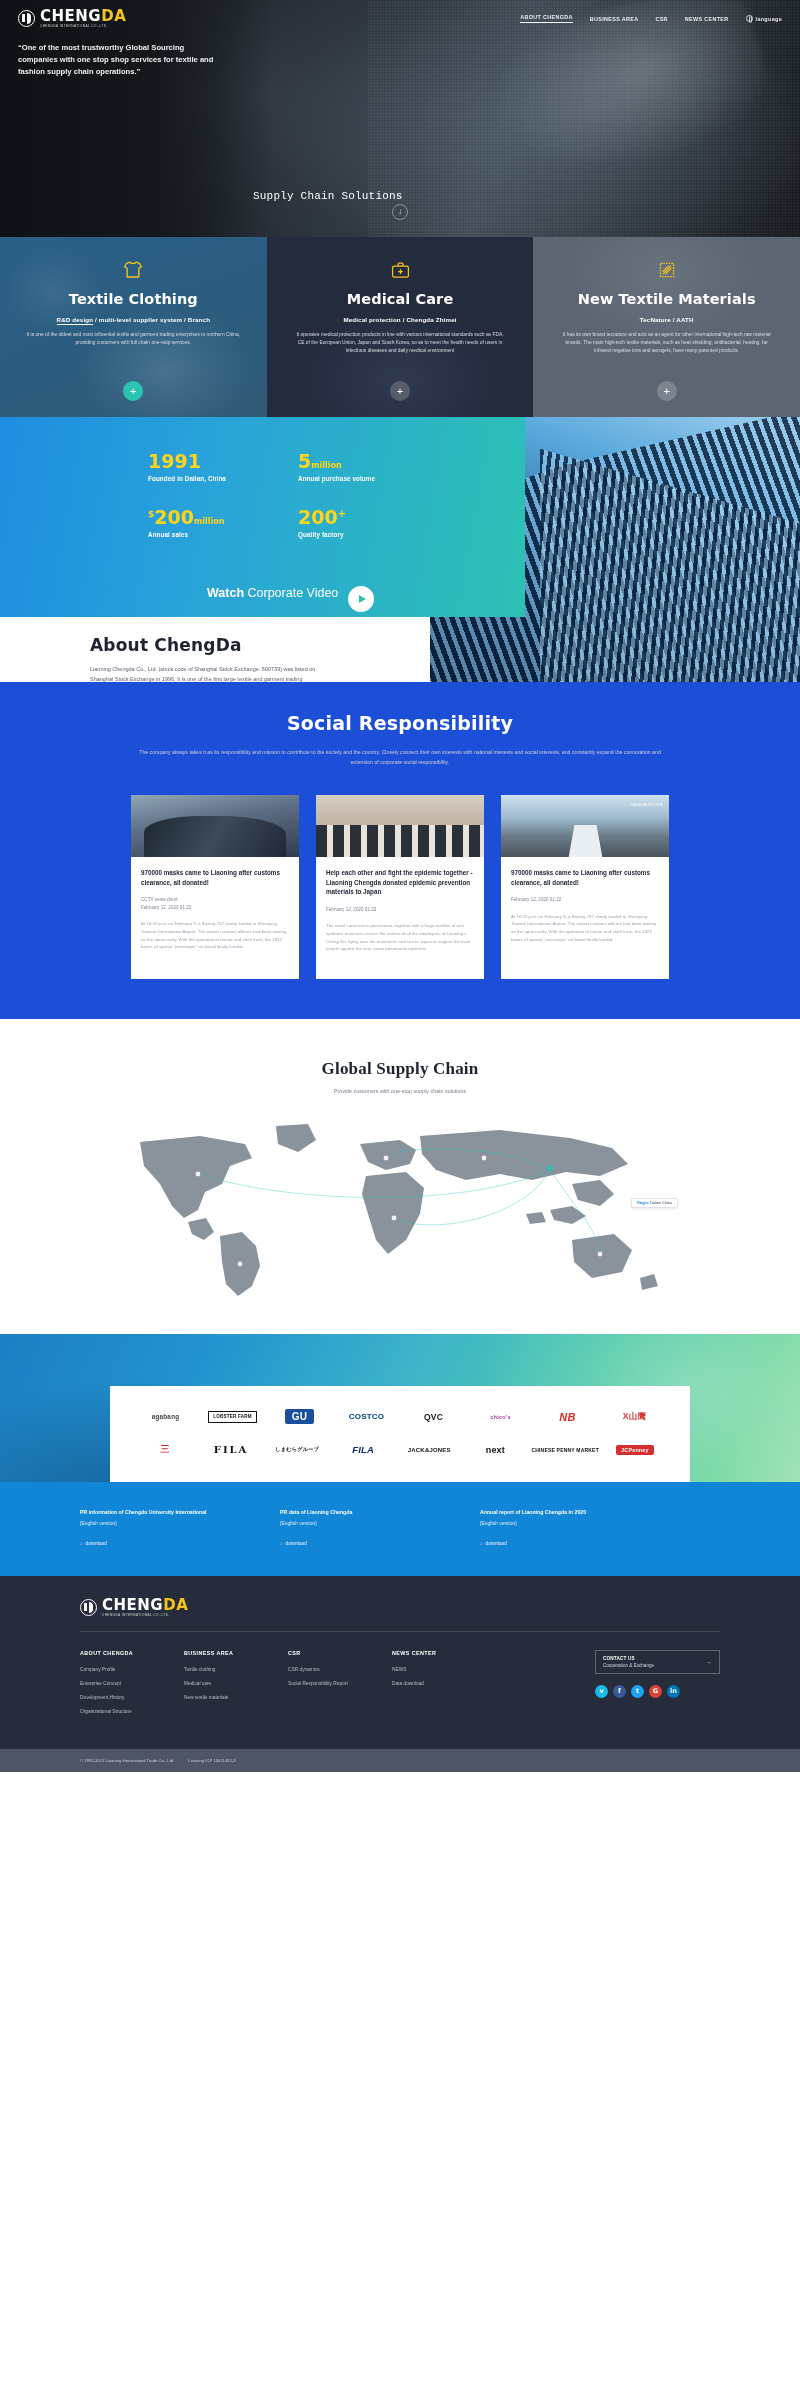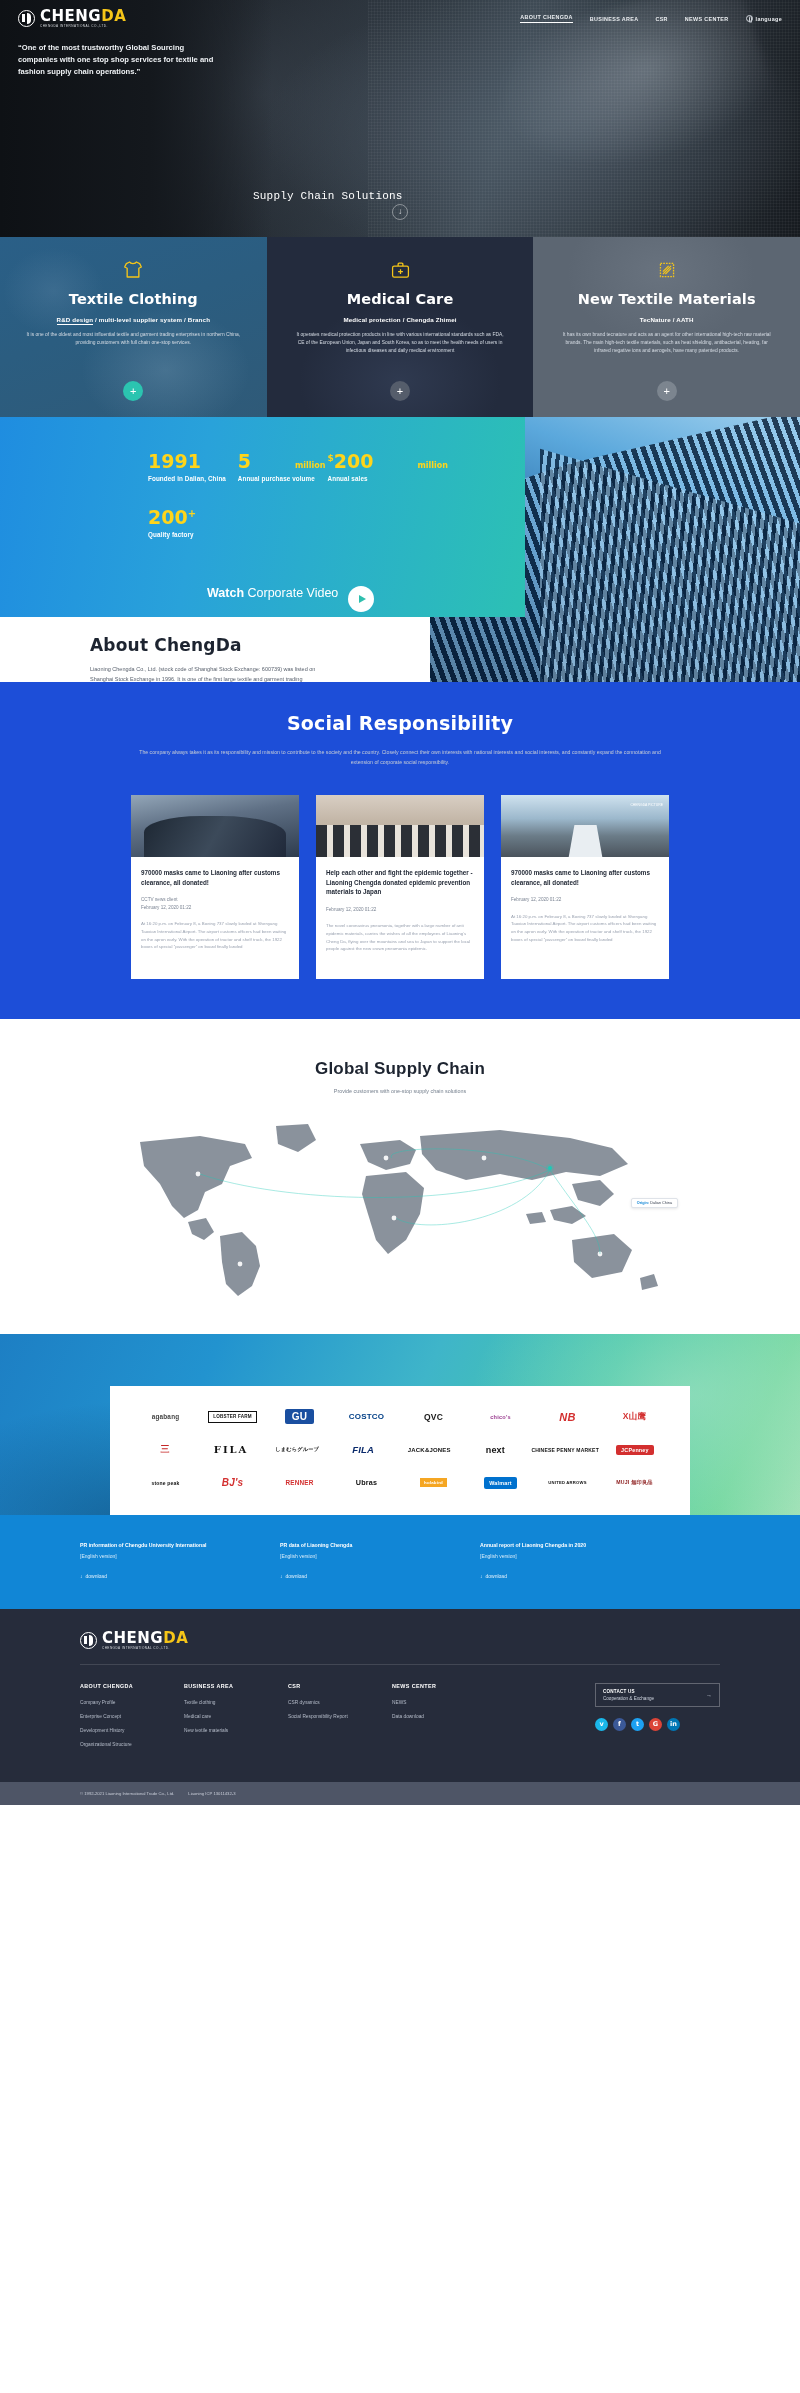--- a/index.html
+++ b/index.html
@@ -173,27 +173,27 @@
       rgba(10,36,64,.80) 0 4px, rgba(175,215,242,.5) 4px 8px);
     transform:skewY(16deg);
   }
   .stats-left {
     position:absolute; left:0; top:0; width:525px; height:200px;
     background:linear-gradient(100deg,#1f8de0 0%,#29a2da 38%,#2cc1b4 100%);
     clip-path:polygon(0 0, 100% 0, 100% 100%, 0 100%);
   }
   .stats-grid {
     position:absolute; left:148px; top:35px; width:300px;
-    display:grid; grid-template-columns:1fr 1fr 1fr; row-gap:26px; z-index:4;
+    display:grid; grid-template-columns:1fr 1fr; row-gap:26px; z-index:4;
   }
   .stat-num {
     font-size:19px; font-weight:700; color:#ffd51a; line-height:1;
     font-family:"DejaVu Sans", sans-serif;
   }
-  .stat-num .sm { font-size:8px; font-weight:700;margin-left:44px; }
+  .stat-num .sm { font-size:8px; font-weight:700; }
   .stat-num .dollar { font-size:9px; vertical-align:super; }
   .stat-num .plus { font-size:10px; vertical-align:super; }
   .stat-lab {
     font-size:6.3px; font-weight:700; color:#fff; margin-top:4px; letter-spacing:.1px;
   }
   .watch-row {
     position:absolute; z-index:6; left:207px; top:169px;
     display:flex; gap:10px;
   }
   .watch-txt { font-size:12.5px; color:#fff; }
@@ -284,21 +284,21 @@
     font-size:4.4px; color:#9aa2b0; margin-top:9px; line-height:1.75;
   }
 
   
   .supply {
     width:800px; background:#fff; padding:40px 0 30px 0; text-align:center;
     position:relative;
   }
   .supply-title {
     font-size:17px; font-weight:700; color:#1d2430; letter-spacing:.2px;
-    font-family:Liberation Sans, sans-serif;
+    font-family:Liberation Serif, serif;
   }
   .supply-sub { font-size:5.4px; color:#76808e; margin-top:9px; }
   .map-box { position:relative; width:640px; height:190px; margin:20px auto 0 auto; }
   .map-box svg { width:100%; height:100%; display:block; }
   .map-pin {
     position:absolute; width:4px; height:4px; border-radius:50%;
     background:#1ec9b6; box-shadow:0 0 0 2px rgba(30,201,182,.25);
   }
   .map-label {
     position:absolute; right:42px; top:84px;
@@ -660,34 +660,20 @@
         <div class="logo-cell lg-jap">しまむらグループ</div>
         <div class="logo-cell lg-fila">FILA</div>
         <div class="logo-cell lg-jj">JACK&amp;JONES</div>
         <div class="logo-cell lg-next">next</div>
         <div class="logo-cell lg-stone">CHINESE PENNY MARKET</div>
         <div class="logo-cell">
             <span class="lg-jcp">JCPenney</span>
           </div>
       </div>
 
-      <div class="logo-row">
-        <div class="logo-cell lg-stone">stone peak</div>
-        <div class="logo-cell lg-bjs">BJ's</div>
-        <div class="logo-cell lg-renner">RENNER</div>
-        <div class="logo-cell lg-ubras">Ubras</div>
-        <div class="logo-cell">
-            <span class="lg-hb">holabird</span>
-          </div>
-        <div class="logo-cell">
-            <span class="lg-walmart">Walmart</span>
-          </div>
-        <div class="logo-cell lg-ua">UNITED ARROWS</div>
-        <div class="logo-cell lg-muji">MUJI 無印良品</div>
-      </div>
     </div>
 
     <div class="downloads">
       <div class="dl">
         <div class="dl-title">PR information of Chengdu University International</div>
         <div class="dl-ver">[English version]</div>
         <div class="dl-link"><span>↓</span><span>download</span></div>
       </div>
       <div class="dl">
         <div class="dl-title">PR data of Liaoning Chengda</div>

